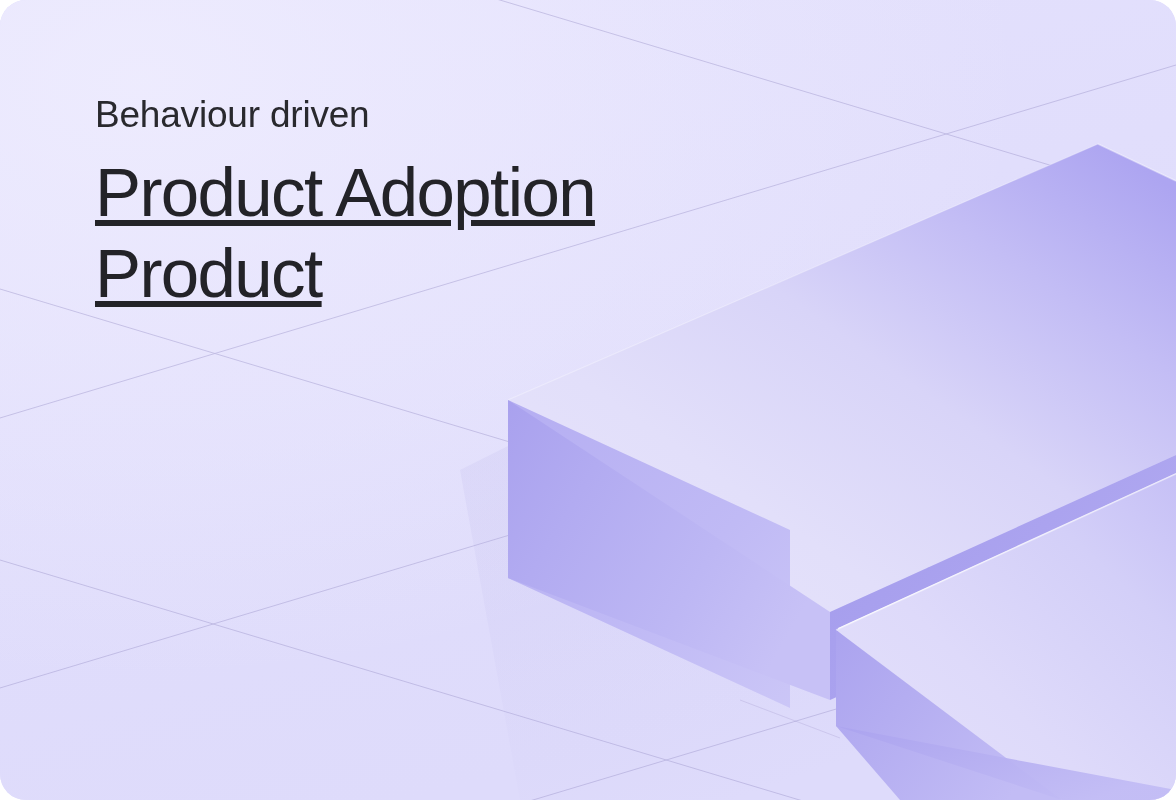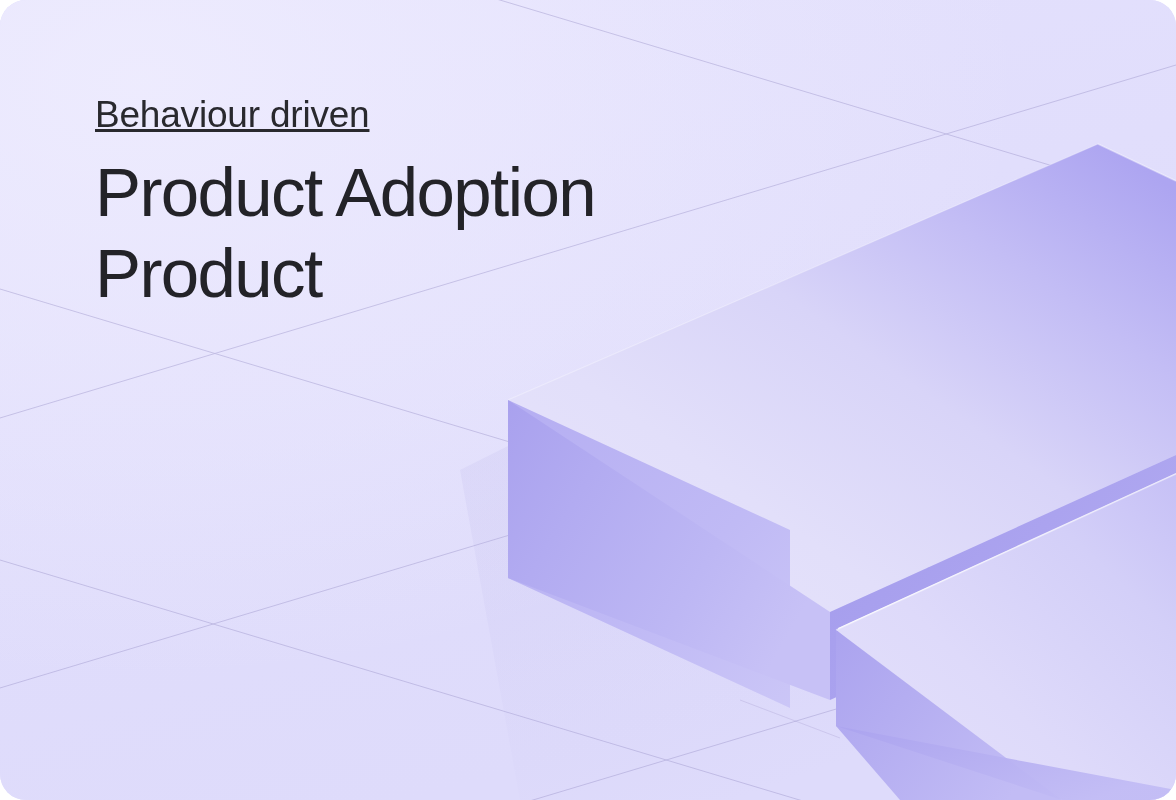--- a/index.html
+++ b/index.html
@@ -46,21 +46,20 @@
   }
 
   #eyebrow {
     font-size: 37px;
     line-height: 46px;
     font-weight: 400;
     letter-spacing: -0.2px;
     color: #29292e;
     margin: 0 0 14px 0;
     white-space: nowrap;
-    text-decoration: underline;
   }
 
   #headline {
     font-size: 69px;
     line-height: 81px;
     font-weight: 400;
     letter-spacing: -1.6px;
     color: #232328;
     margin: 0;
   }
@@ -230,19 +229,19 @@
                Z" fill="url(#frontB)" opacity="0.95"></path>
 
       <path d="M 836 630 L 1176 474" stroke="#FFFFFF" stroke-opacity="0.42" stroke-width="1.4" fill="none"></path>
     </g>
 
     <path d="M 740 700 L 840 738" stroke="#9B93C9" stroke-width="0.8" opacity="0.35" fill="none"></path>
   </svg>
 
   <div id="text-block">
     <div id="eyebrow" style="color: rgb(41, 41, 46);">Behaviour driven</div>
-    <h1 id="headline" style="color: rgb(35, 35, 40);">
+    <h1 id="headline" style="color: rgb(35, 35, 40); text-decoration: underline;">
       <span class="hl-line">Product Adoption</span>
       <span class="hl-line">Product</span>
     </h1>
   </div>
 
 </div>
 
 </body></html>

